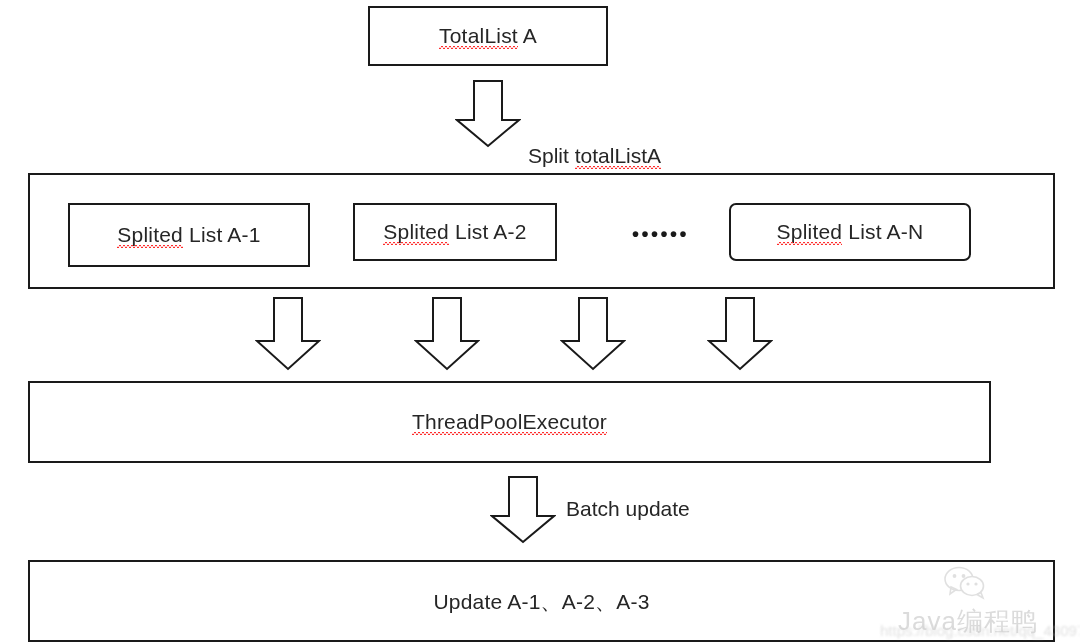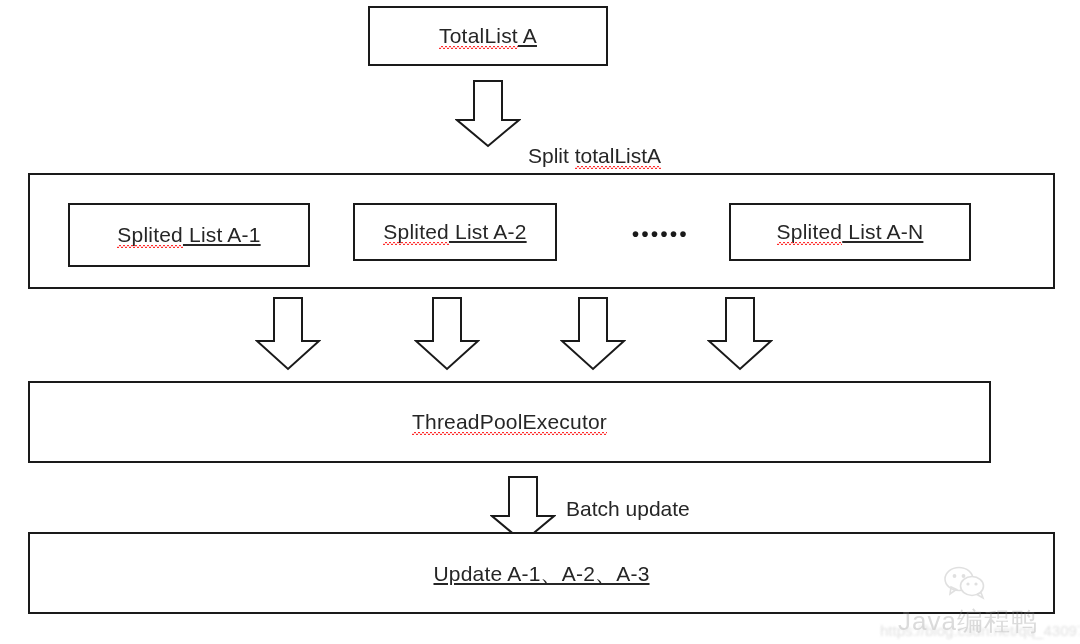--- a/index.html
+++ b/index.html
@@ -14,21 +14,20 @@
   #stage{position:absolute;left:0;top:0;width:1080px;height:644px;}
 
   .box{
     position:absolute;
     box-sizing:border-box;
     border:2px solid #1a1a1a;
     background:#ffffff;
     display:flex;
     align-items:center;
     justify-content:center;
-    text-decoration:underline;
   }
   .label{
     font-size:21px;
     line-height:1;
     letter-spacing:.2px;
     white-space:nowrap;
     color:#262626;
   }
   
   .sq{
@@ -119,21 +118,21 @@
   <div class="box" style="left:68px;top:203px;width:242px;height:64px;">
     <span class="label"><span class="sq">Splited</span><span> List A-1</span></span>
   </div>
 
   <div class="box" style="left:353px;top:203px;width:204px;height:58px;">
     <span class="label"><span class="sq">Splited</span><span> List A-2</span></span>
   </div>
 
   <div class="dots" style="left:632px;top:223px;">••••••</div>
 
-  <div class="box" style="left:729px;top:203px;width:242px;height:58px;">
+  <div class="box" style="left:729px;top:203px;width:242px;height:58px;border-radius:7px;">
     <span class="label"><span class="sq">Splited</span><span> List A-N</span></span>
   </div>
 
   <div class="arrow" style="left:255px;top:297px;">
     <svg width="66" height="74" viewBox="0 0 66 74">
       <polygon points="19,1 47,1 47,44 64,44 33,72 2,44 19,44" fill="#ffffff" stroke="#1a1a1a" stroke-width="2" stroke-linejoin="miter"></polygon>
     </svg>
   </div>
   <div class="arrow" style="left:414px;top:297px;">
     <svg width="66" height="74" viewBox="0 0 66 74">
@@ -155,21 +154,21 @@
     <span class="label"><span class="sq">ThreadPoolExecutor</span></span>
   </div>
 
   <div class="arrow" style="left:490px;top:476px;">
     <svg width="66" height="68" viewBox="0 0 66 68">
       <polygon points="19,1 47,1 47,40 64,40 33,66 2,40 19,40" fill="#ffffff" stroke="#1a1a1a" stroke-width="2" stroke-linejoin="miter"></polygon>
     </svg>
   </div>
   <div class="side-label" style="left:566px;top:498px;">Batch update</div>
 
-  <div class="box" style="left:28px;top:532px;width:1027px;height:82px;">
+  <div class="box" style="left:28px;top:560px;width:1027px;height:82px;">
     <span class="label">Update A-1、A-2、A-3</span>
   </div>
 
   <div id="watermark">
     <span>
       <svg width="44" height="34" viewBox="0 0 44 34">
         <ellipse cx="16" cy="13" rx="14" ry="11.5" fill="none" stroke="#9a9a9a" stroke-width="1.6"></ellipse>
         <polygon points="8,21 7,28 13.5,23.5" fill="none" stroke="#9a9a9a" stroke-width="1.6"></polygon>
         <circle cx="11.5" cy="10" r="1.9" fill="#9a9a9a"></circle>
         <circle cx="20.5" cy="10" r="1.9" fill="#9a9a9a"></circle>

